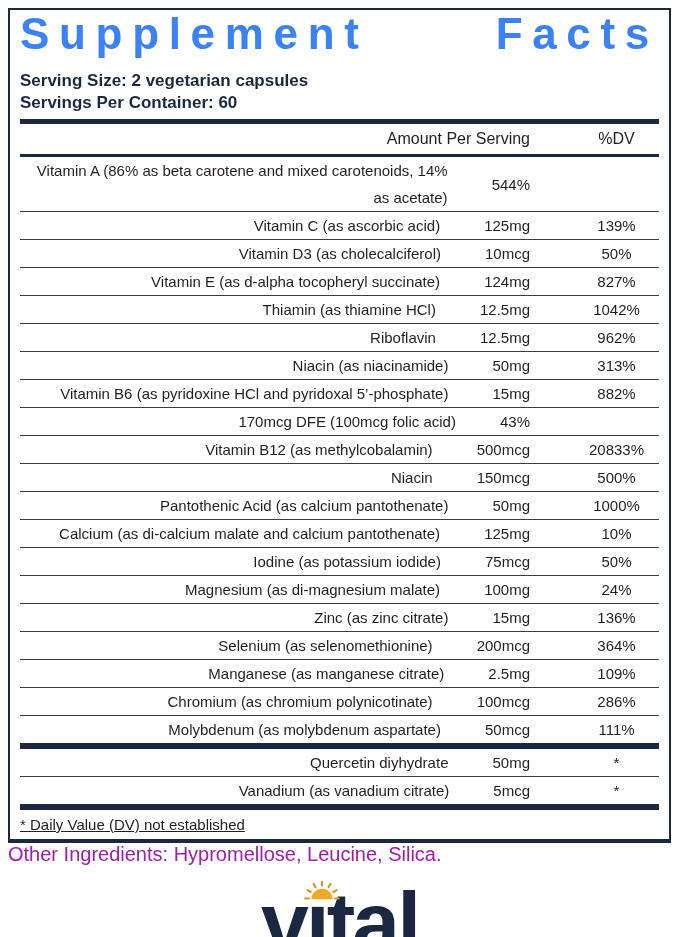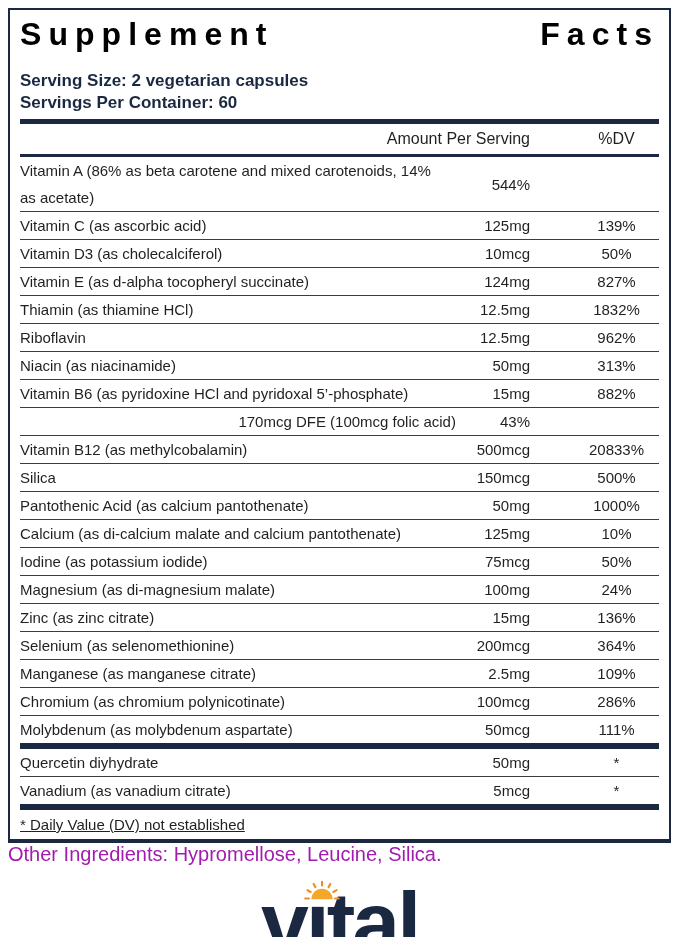--- a/index.html
+++ b/index.html
@@ -11,23 +11,23 @@
     border: 2px solid #1a2941;
     border-bottom-width: 4px;
     padding: 2px 10px 0 10px;
   }
 
   
   .title-row {
     display: flex;
     justify-content: space-between;
     align-items: baseline;
-    color: #000000;
+    color: #3b82f6;
     font-weight: bold;
-    font-size: 32px;
+    font-size: 44px;
     letter-spacing: 0.22em;
     line-height: 44px;
     white-space: nowrap;
   }
 
   .serving-info {
     color: #1a2941;
     font-weight: bold;
     font-size: 17px;
     line-height: 22px;
@@ -44,21 +44,21 @@
     background: #1a2941;
   }
 
   
   .trow {
     display: grid;
     grid-template-columns: 1fr auto 85px;
     align-items: center;
     gap: 44px;
   }
-  .trow .c-name   { text-align: left; }
+  .trow .c-name   { text-align: right; }
   .trow .c-amount { text-align: right; }
   .trow .c-dv     { text-align: center; }
 
   .thead {
     font-size: 16px;
     line-height: 30px;
     border-bottom: 3px solid #1a2941;
   }
 
   .tbody .trow {
@@ -144,21 +144,21 @@
         <span class="c-dv">50%</span>
       </div>
       <div class="trow">
         <span class="c-name">Vitamin E (as d-alpha tocopheryl succinate)</span>
         <span class="c-amount">124mg</span>
         <span class="c-dv">827%</span>
       </div>
       <div class="trow">
         <span class="c-name">Thiamin (as thiamine HCl)</span>
         <span class="c-amount">12.5mg</span>
-        <span class="c-dv">1832%</span>
+        <span class="c-dv">1042%</span>
       </div>
       <div class="trow">
         <span class="c-name">Riboflavin</span>
         <span class="c-amount">12.5mg</span>
         <span class="c-dv">962%</span>
       </div>
       <div class="trow">
         <span class="c-name">Niacin (as niacinamide)</span>
         <span class="c-amount">50mg</span>
         <span class="c-dv">313%</span>
@@ -171,21 +171,21 @@
       <div class="trow">
         <span class="c-amount">170mcg DFE (100mcg folic acid)</span>
         <span class="c-dv">43%</span>
       </div>
       <div class="trow">
         <span class="c-name">Vitamin B12 (as methylcobalamin)</span>
         <span class="c-amount">500mcg</span>
         <span class="c-dv">20833%</span>
       </div>
       <div class="trow">
-        <span class="c-name">Silica</span>
+        <span class="c-name">Niacin</span>
         <span class="c-amount">150mcg</span>
         <span class="c-dv">500%</span>
       </div>
       <div class="trow">
         <span class="c-name">Pantothenic Acid (as calcium pantothenate)</span>
         <span class="c-amount">50mg</span>
         <span class="c-dv">1000%</span>
       </div>
       <div class="trow">
         <span class="c-name">Calcium (as di-calcium malate and calcium pantothenate)</span>

